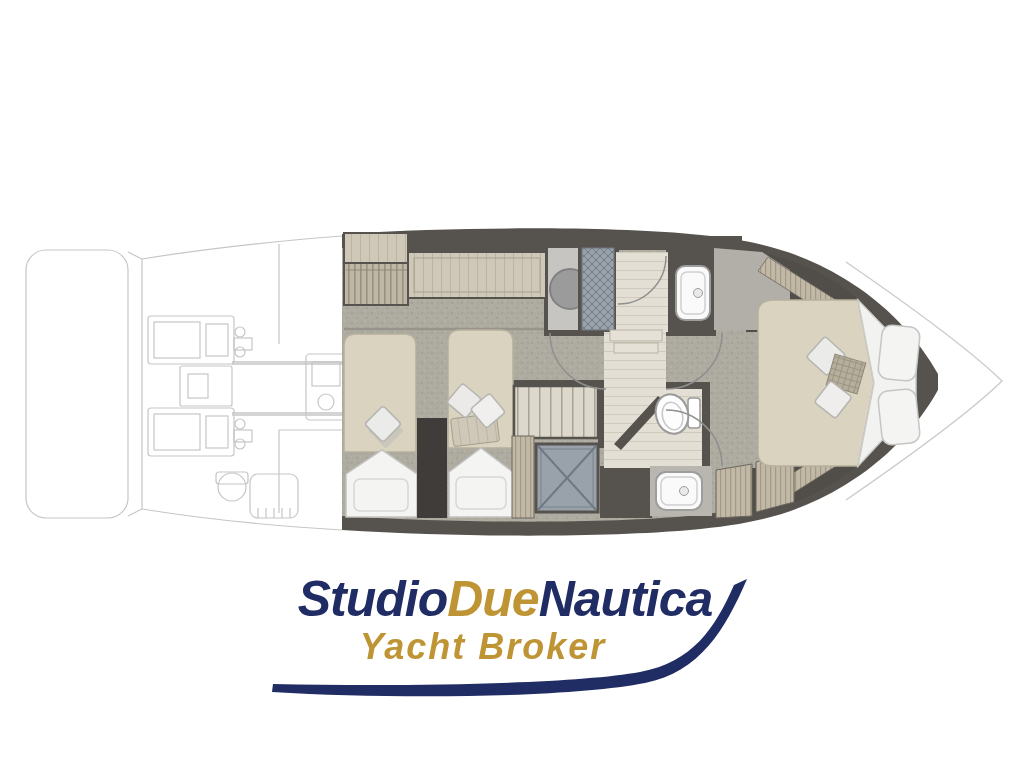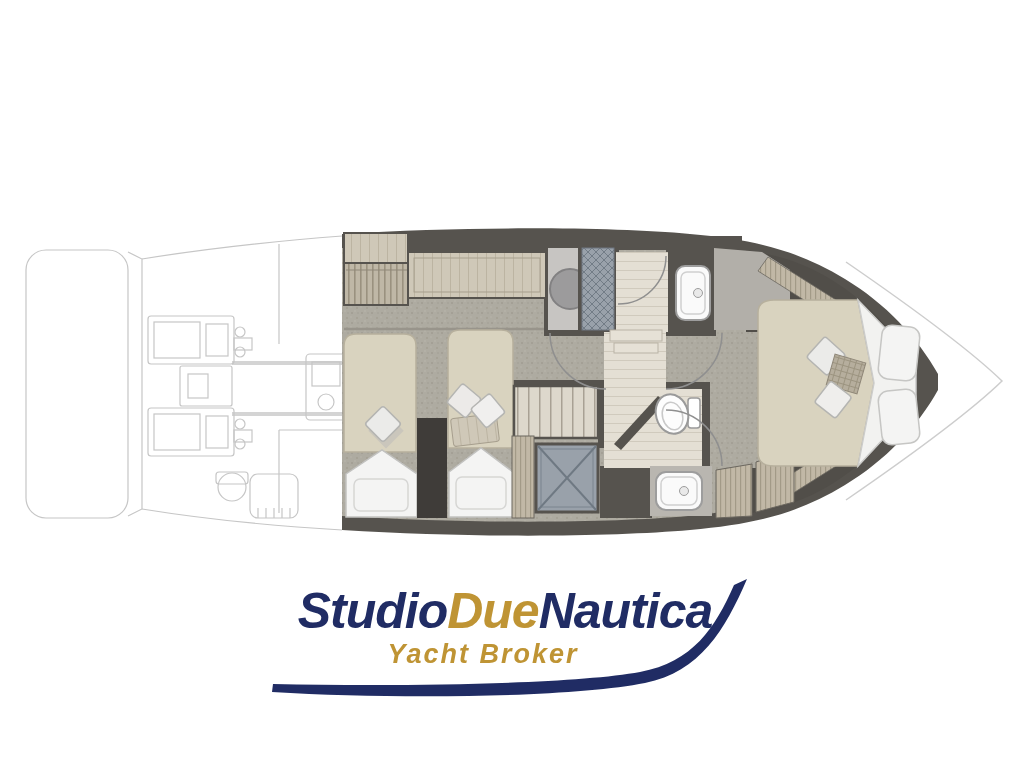--- a/index.html
+++ b/index.html
@@ -2,23 +2,23 @@
 <html style="--navy: #202c64; --gold: #bf9434; --wall: #56534e; --carpet: #aeaba1; --bed: #d9d3bf; --wood: #cfc8b8; --woodFloor: #e4dfd4; --shower: #99a1aa; --fixture: #fafafa; --outline: #c9c9c9;"><head>
 <meta charset="utf-8">
 <style>
   html,body{margin:0;padding:0;background:#ffffff;}
   .canvas{position:relative;width:1024px;height:768px;background:#fff;overflow:hidden;
           font-family:"Liberation Sans", sans-serif;}
   .plan-svg{position:absolute;left:0;top:0;}
   .logo{position:absolute;left:245px;top:570px;width:520px;height:135px;}
   .logo-swoosh{position:absolute;left:0;top:0;}
   .logo-line1{position:relative;text-align:center;font-style:italic;font-weight:bold;
-              font-size:50px;letter-spacing:-1px;line-height:1;margin-top:16px;white-space:nowrap;}
+              font-size:50px;letter-spacing:-1px;line-height:1;margin-top:4px;white-space:nowrap;}
   .logo-line2{position:relative;text-align:center;font-style:italic;font-weight:bold;
-              font-size:27px;letter-spacing:2px;line-height:1;margin-top:5px;
+              font-size:36px;letter-spacing:2px;line-height:1;margin-top:5px;
               transform:translateX(-22px);white-space:nowrap;}
   .navy{color:var(--navy);}
   .gold{color:var(--gold);}
 </style>
 </head>
 <body>
 
 <div class="canvas">
 
 <svg class="plan-svg" width="1024" height="768" viewBox="0 0 1024 768">

